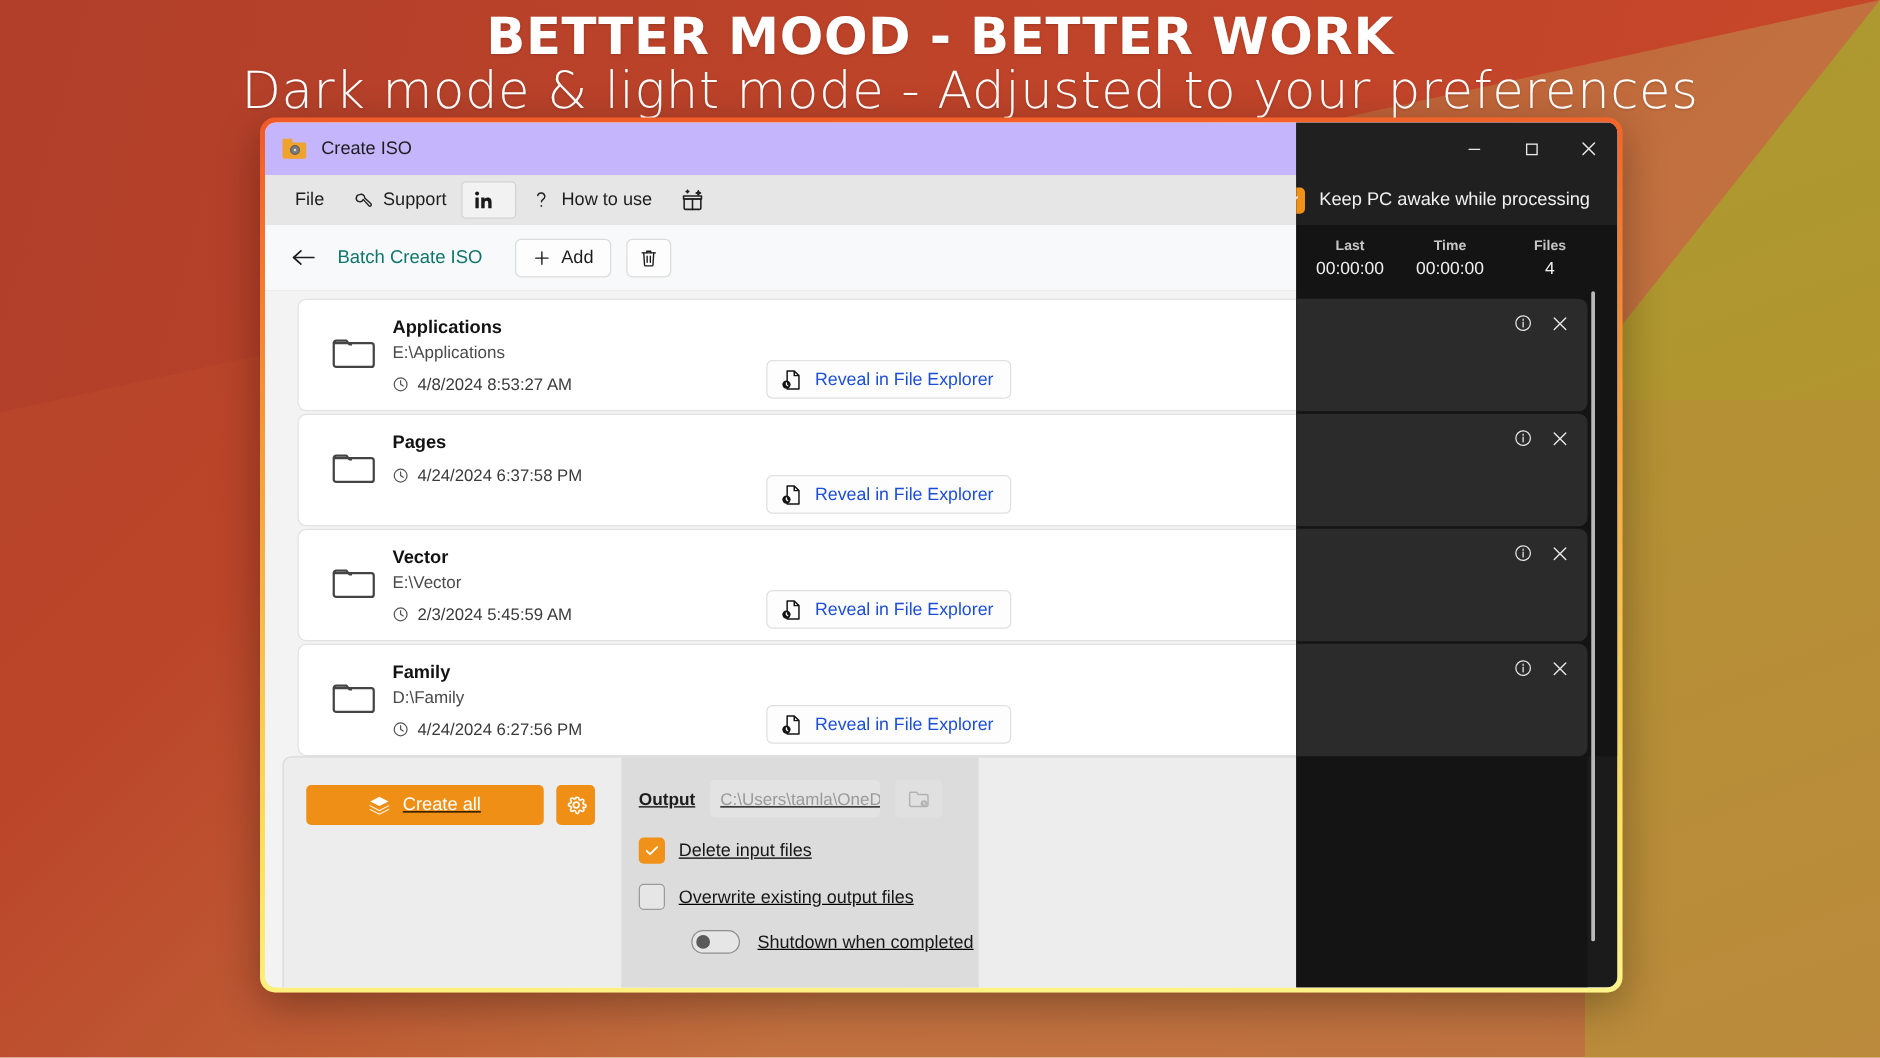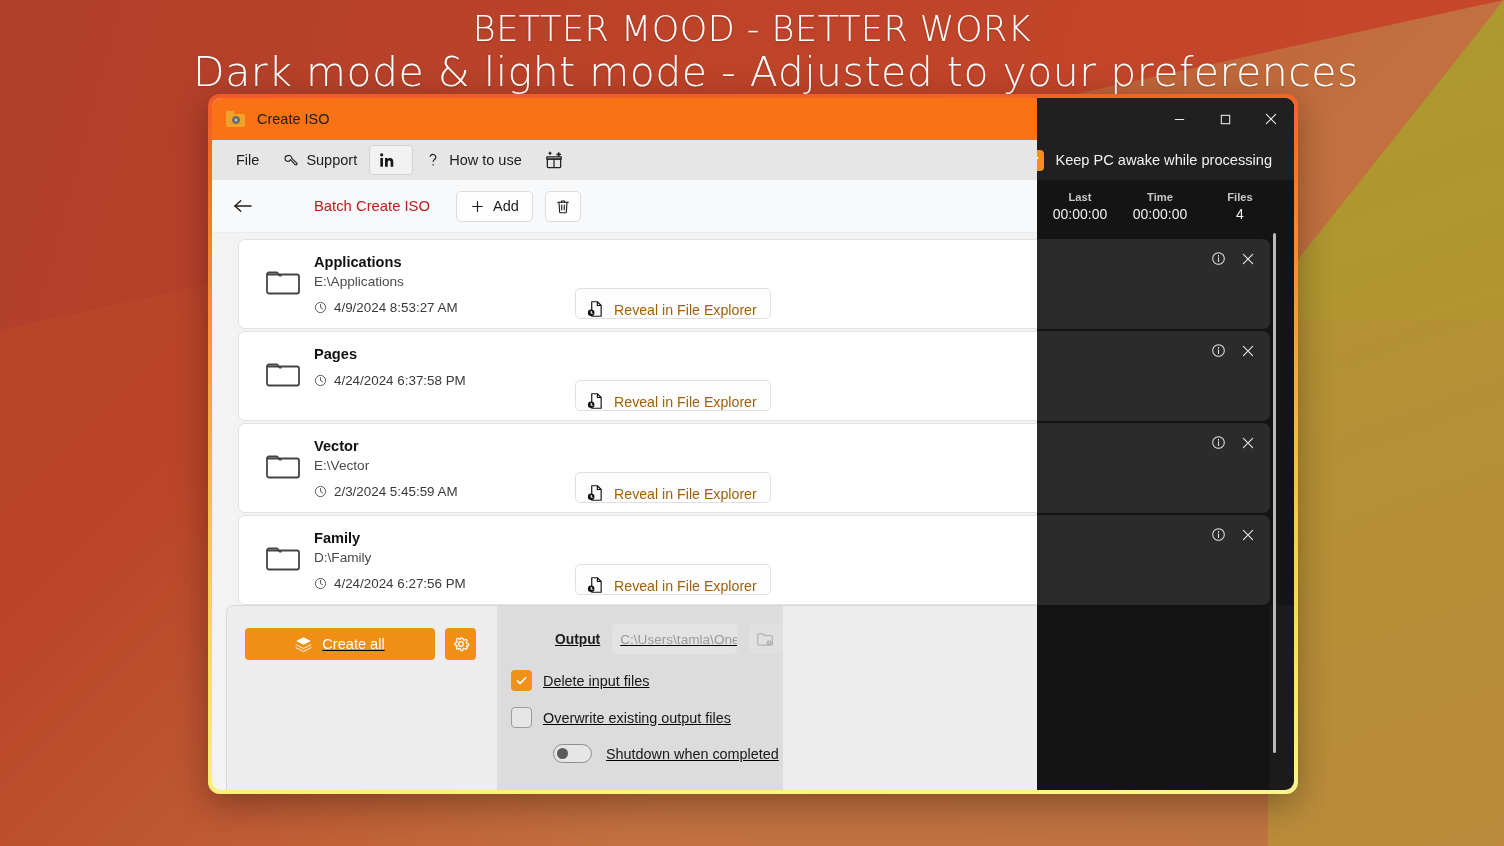--- a/index.html
+++ b/index.html
@@ -32,21 +32,21 @@
   
   #promo {
     position: absolute; top: 8px; left: 0; width: 100%;
     text-align: center; color: #fff;
     font-family: "DejaVu Sans", sans-serif;
     font-weight: 300;
     letter-spacing: .5px;
     text-shadow: 0 1px 2px rgba(0,0,0,.18);
     pointer-events: none;
   }
-  #promo .l1 { font-size: 35px; line-height: 43px; }
+  #promo .l1 { font-size: 41px; line-height: 43px; font-weight: bold; }
   #promo .l2 { font-size: 41px; line-height: 43px; padding-left: 48px; }
 
   
   #window-frame {
     position: absolute;
     left: 208px; top: 94px; width: 1090px; height: 700px;
     border-radius: 12px;
     padding: 4px;
     background: linear-gradient(178deg,
         #f05a28 0%, #f4692a 8%, #f5a03b 38%,
@@ -54,21 +54,21 @@
     box-shadow: 0 10px 34px rgba(0,0,0,.32);
   }
   #window {
     position: relative; width: 100%; height: 100%;
     border-radius: 9px; overflow: hidden;
     background: #f3f3f3;
   }
 
   
   #titlebar {
-    height: 42px; background: #f97316;
+    height: 42px; background: #c4b5fd;
     display: flex; align-items: center; padding-left: 14px;
   }
   #app-icon {
     width: 19px; height: 16px; position: relative; margin-right: 12px; flex: none;
   }
   #app-icon .tab { position:absolute; left:0; top:0; width:8px; height:4px; background:#f0a32c; border-radius:1px 1px 0 0;}
   #app-icon .body { position:absolute; left:0; top:3px; width:19px; height:13px; background:#f0a32c; border-radius:2px;}
   #app-icon .disc { position:absolute; left:6px; top:5px; width:8px; height:8px; border-radius:50%; background:#7a7a7a; border:1px solid #5e5e5e;}
   #app-icon .hole { position:absolute; left:9px; top:8px; width:2px; height:2px; border-radius:50%; background:#ddd;}
   #app-title { font-size: 14.5px; color: #1d1d1d; }
@@ -86,21 +86,21 @@
   .menu-item.boxed { background: #f2f2f2; border: 1px solid #d3d3d3; padding: 0 9px; }
   .icn { display: inline-flex; align-items: center; justify-content: center; }
 
   
   #toolbar {
     height: 53px; background: #f8f9fb;
     display: flex; align-items: center; padding-left: 16px; gap: 12px;
     border-bottom: 1px solid #ececec;
   }
   #back-btn { width: 30px; height: 30px; display:flex; align-items:center; justify-content:center; cursor:default;}
-  #crumb { font-size: 14.8px; color: #b91c1c; margin-right: 14px; margin-left: 44px; }
+  #crumb { font-size: 14.8px; color: #0f766e; margin-right: 14px; }
   .tb-btn {
     height: 31px; display:flex; align-items:center; gap:8px;
     padding: 0 13px; border: 1px solid #dcdcdc; border-radius: 5px;
     background: #fdfdfd; font-size: 14.5px; color:#1c1c1c; cursor: default;
   }
   .tb-btn.icon-only { padding: 0 9px; }
 
   
   #list {
     position: relative; background: #f3f3f3;
@@ -111,24 +111,24 @@
     border-radius: 7px; margin-bottom: 2px;
     border: 1px solid #e2e2e2;
     display: flex; align-items: flex-start;
   }
   .row .folder { margin: 27px 0 0 26px; flex: none; }
   .row .meta { margin-top: 12px; margin-left: 13px; flex: 1; }
   .row .name { font-size: 14.6px; font-weight: bold; color: #121212; line-height: 20px;}
   .row .path { font-size: 13.6px; color: #4a4a4a; line-height: 19px; }
   .row .dt { display:flex; align-items:center; gap:7px; margin-top: 9px; font-size: 13.4px; color: #3a3a3a; }
   .row .reveal {
-    position: absolute; left: 336px; top: 48px;
-    height: 31px; display: flex; align-items: flex-end; gap: 10px;
+    position: absolute; left: 374px; top: 48px;
+    height: 31px; display: flex; align-items: center; gap: 10px;
     padding: 0 13px 0 11px; border: 1px solid #e0e0e0; border-radius: 5px;
-    background: #fdfdfd; font-size: 14.2px; color: #a16207; cursor: default;
+    background: #fdfdfd; font-size: 14.2px; color: #1d4ed8; cursor: default;
   }
 
   
   #bottom {
     position: relative; margin: 0 14px 0 14px; height: 196px;
     background: #ededed; border: 1px solid #d9d9d9; border-radius: 7px;
     display: flex;
     text-decoration: underline;
   }
   #bottom-left { width: 270px; padding: 22px 0 0 18px; }
@@ -139,21 +139,21 @@
     cursor: default; font-family: "Liberation Sans", sans-serif;
   }
   #settings-btn {
     width: 31px; height: 32px; background: #ef8f15; border-radius: 4px;
     display:flex; align-items:center; justify-content:center; cursor: default;
   }
   #bottom-right {
     width: 286px; background: #dcdcdc; border-radius: 0 0 0 0;
     padding: 18px 0 0 14px;
   }
-  #output-row { display: flex; align-items: center; gap: 12px; margin-left: 44px; }
+  #output-row { display: flex; align-items: center; gap: 12px; }
   #output-label { font-size: 13.8px; font-weight: bold; color: #1d1d1d; }
   #output-input {
     width: 136px; height: 30px; background: #e3e3e3; border: none; border-radius: 4px;
     font-size: 13.6px; color: #9a9a9a; padding: 0 8px;
     font-family: "Liberation Sans", sans-serif; overflow:hidden; white-space:nowrap;
     display: flex; align-items: center;
   }
   #browse-btn {
     width: 38px; height: 30px; background: #e0e0e0; border-radius: 4px;
     display:flex; align-items:center; justify-content:center; cursor: default;
@@ -315,21 +315,21 @@
       <div class="meta">
         <div class="name">Applications</div>
         <div class="path">E:\Applications</div>
         <div class="dt">
           <span class="icn">
             <svg width="13" height="13" viewBox="0 0 16 16" fill="none" stroke="#555" stroke-width="1.2">
               <circle cx="8" cy="8" r="6.3"></circle>
                   <path d="M8 4.4V8l2.6 1.6" stroke-linecap="round"></path>
             </svg>
           </span>
-          <span>4/9/2024 8:53:27 AM</span>
+          <span>4/8/2024 8:53:27 AM</span>
         </div>
       </div>
       <div class="reveal">
         <span class="icn">
           <svg width="17" height="18" viewBox="0 0 18 19" fill="none" stroke="#141414" stroke-width="1.25" stroke-linejoin="round">
             <path d="M5 1.8h6l4 4v11.4H5z"></path>
             <path d="M11 1.8v4h4"></path>
             <circle cx="4.4" cy="13.4" r="3.5" fill="#141414" stroke="none"></circle>
             <path d="M4.4 11.9v1.6l1.1.8" stroke="#fff" stroke-width="1.1" stroke-linecap="round"></path>
           </svg>

